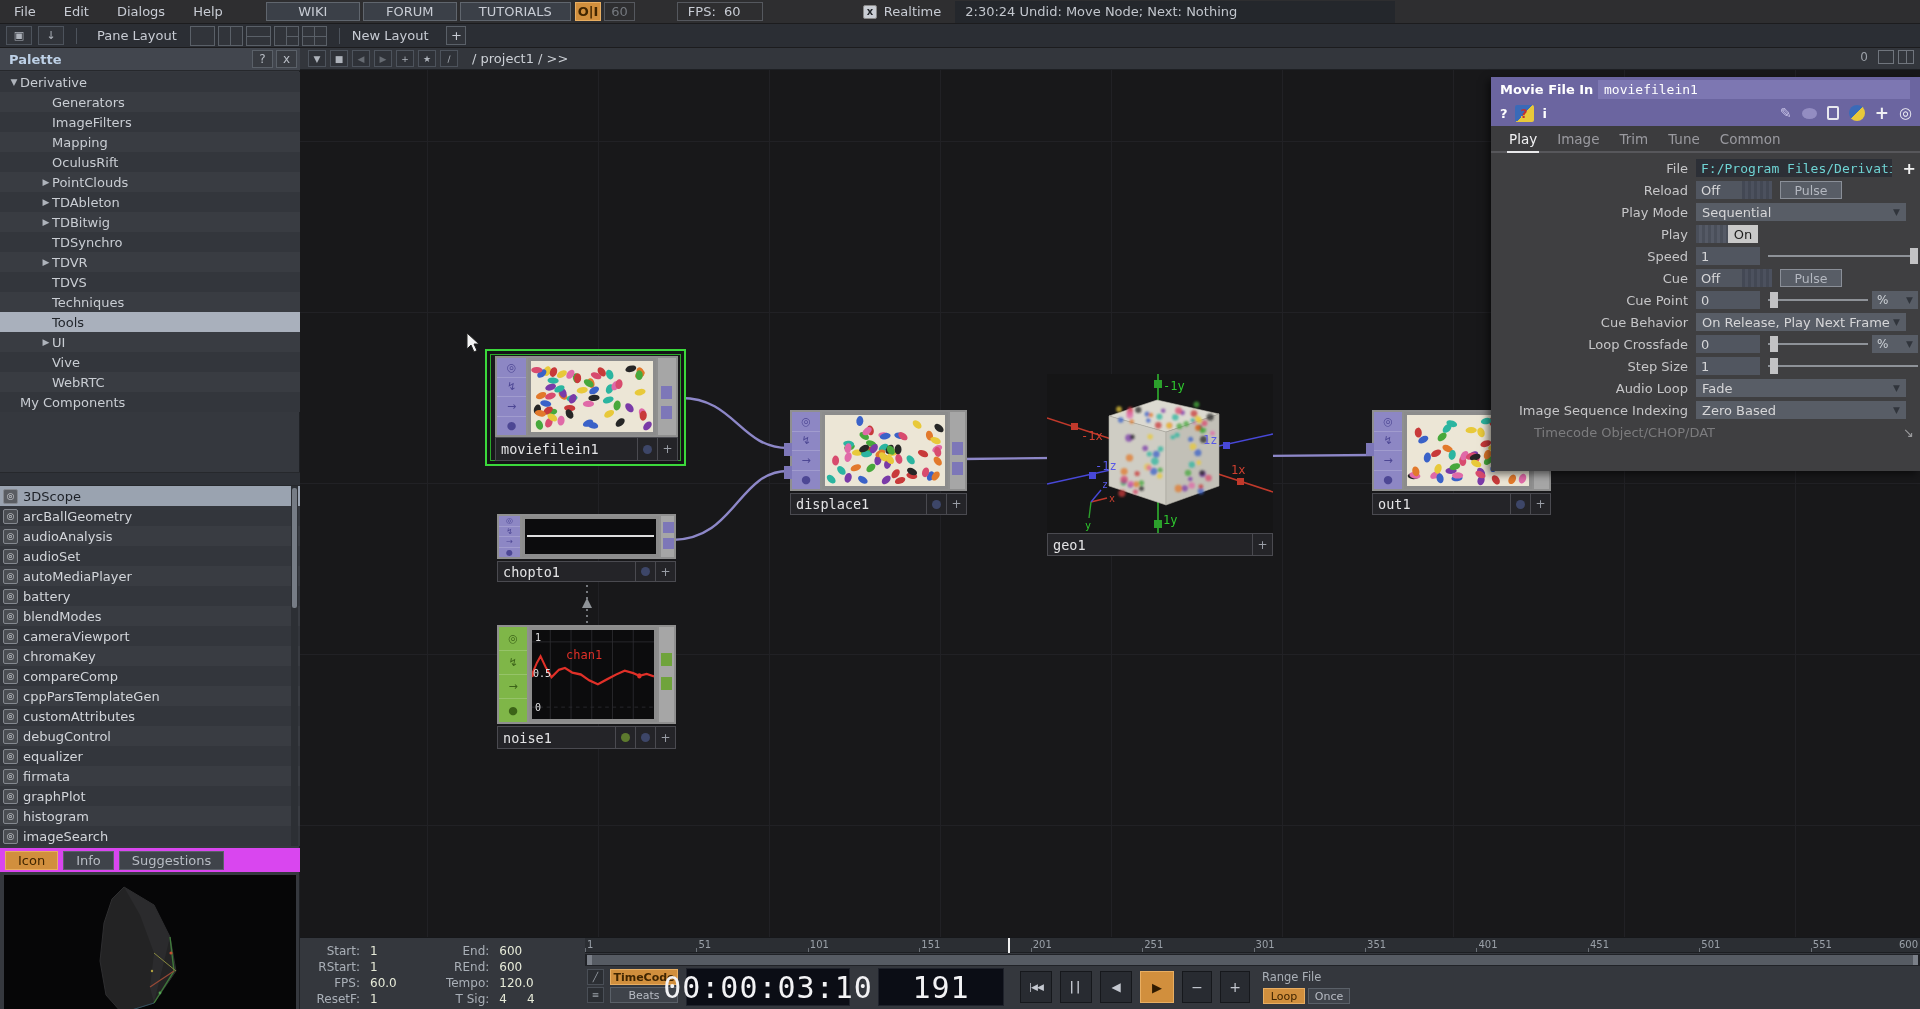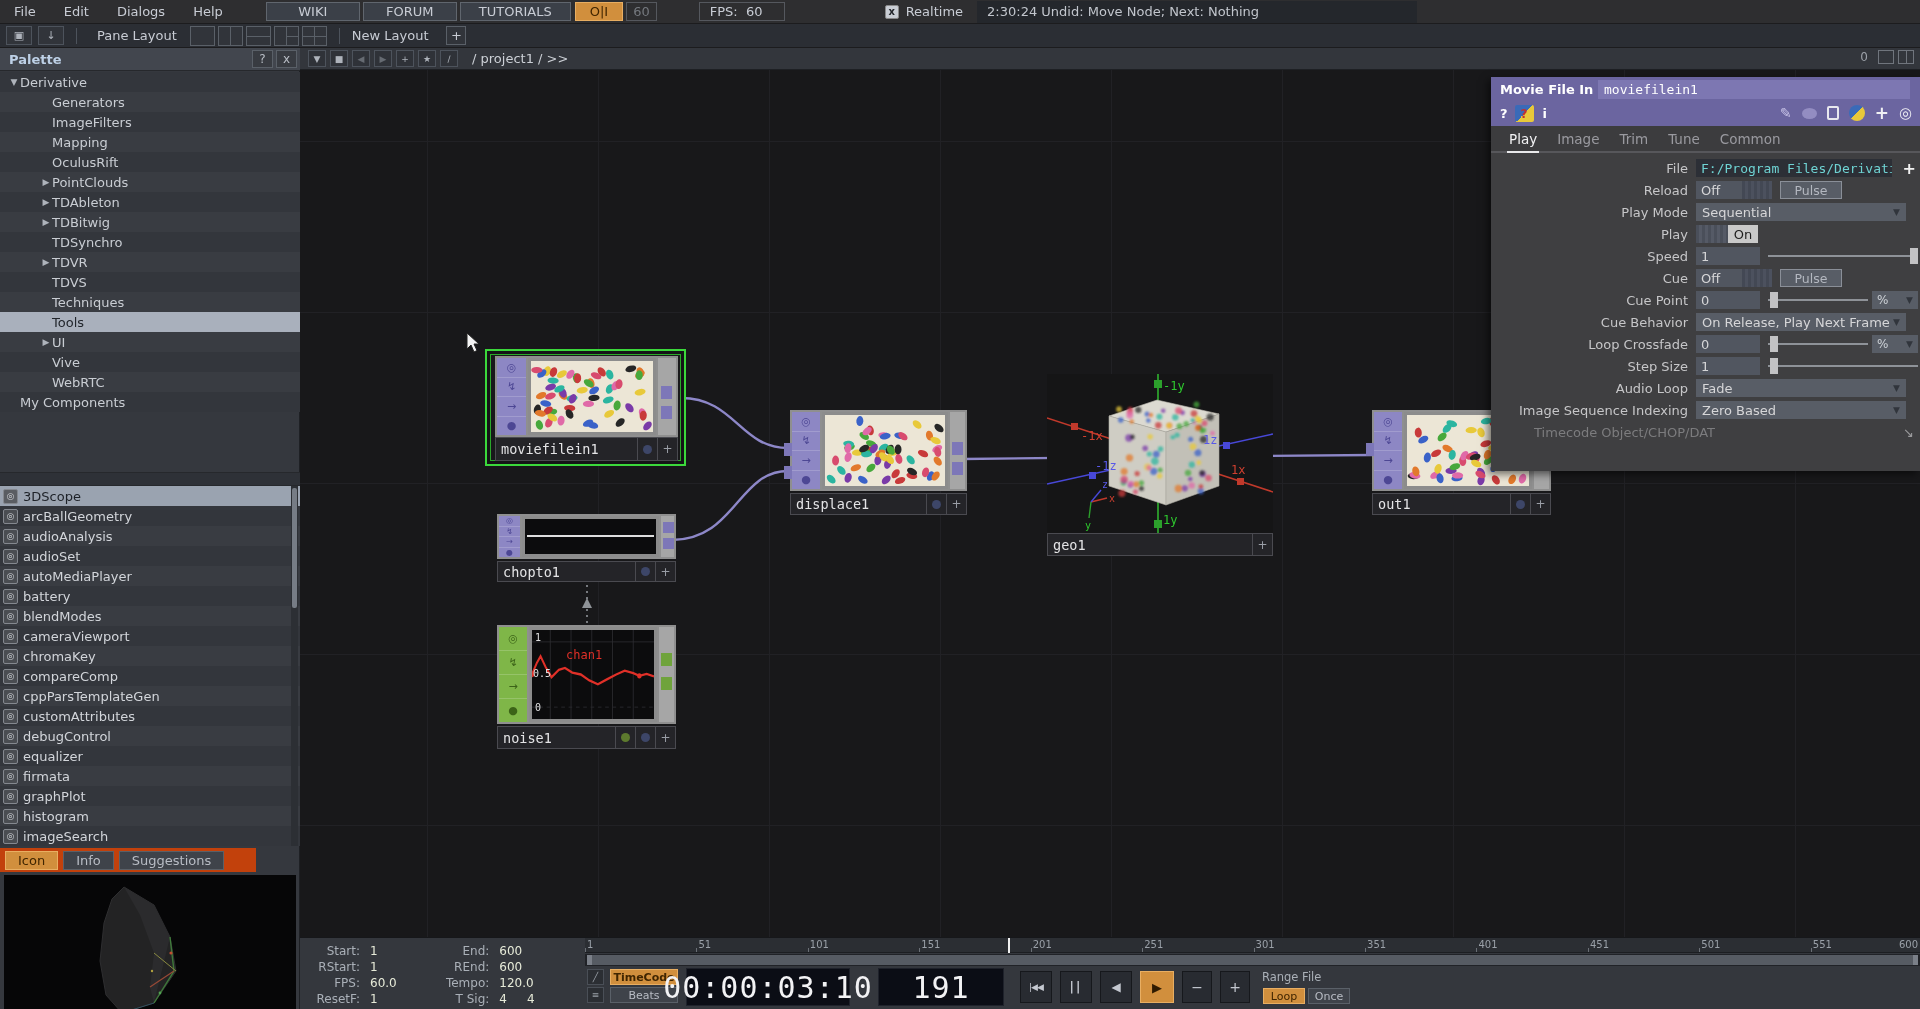--- a/index.html
+++ b/index.html
@@ -8,21 +8,21 @@
        font-family:"DejaVu Sans","Liberation Sans",sans-serif;font-size:13px;color:#c8ccd4;
        background:#2e3136;}
   .abs{position:absolute;}
   .mono{font-family:"DejaVu Sans Mono","Liberation Mono",monospace;}
 
   
   #menubar{left:0;top:0;width:1920px;height:24px;background:#2e2e30;border-bottom:1px solid #1c1c1e;display:flex;align-items:center;}
   .menu-item{padding:0 14px;color:#c8ccd4;}
   .link-btn{height:19px;min-width:94px;margin-left:3px;padding:0 18px;background:#3b4048;border:1px solid #60666e;
             display:flex;align-items:center;justify-content:center;color:#c8ccd4;}
-  .oi-btn{height:19px;margin-left:4px;padding:0 14px;background:#d18f3d;border:1px solid #e8ae62;color:#402500;font-weight:normal;display:flex;align-items:center;}
+  .oi-btn{height:19px;margin-left:4px;padding:0 2px;background:#d18f3d;border:1px solid #e8ae62;color:#402500;font-weight:bold;display:flex;align-items:center;}
   .oi-val{height:19px;margin-left:3px;padding:0 6px;border:1px solid #55585e;color:#74787e;display:flex;align-items:center;}
   .fps-box{height:19px;margin-left:42px;padding:0 10px;border:1px solid #55585e;display:flex;align-items:center;min-width:86px;}
   .rt-check{width:14px;height:14px;margin-left:100px;background:#c9cdd4;border:1px solid #888;border-radius:2px;color:#23262b;
             font-size:10px;font-weight:bold;display:flex;align-items:center;justify-content:center;}
   .rt-label{margin-left:7px;}
   .status-box{height:22px;margin-left:14px;padding:0 10px;background:#24272c;display:flex;align-items:center;min-width:440px;color:#c2c6cd;}
 
   
   #toolbar2{left:0;top:24px;width:1920px;height:24px;background:#2b2e34;border-bottom:1px solid #1c1c1e;display:flex;align-items:center;}
   .tb-btn{width:26px;height:19px;margin-left:6px;border:1px solid #4d535c;display:flex;align-items:center;justify-content:center;color:#aeb3bb;font-size:11px;background:#31343a;}
@@ -51,21 +51,21 @@
   #comp-list{left:0;top:438px;width:300px;}
   .comp-row{height:20px;display:flex;align-items:center;color:#d2d5da;}
   .comp-row:nth-child(odd){background:#393c42;}
   .comp-row:nth-child(even){background:#33363c;}
   .comp-row.selected{background:#9aa3b0;color:#1e2228;}
   .comp-icon{width:15px;height:15px;margin:0 5px 0 3px;border:1px solid #84888f;border-radius:2px;background:#4a4d52;
              color:#cfd2d7;font-size:9px;display:flex;align-items:center;justify-content:center;flex:0 0 15px;}
   .comp-row.selected .comp-icon{background:#5a5d62;}
   #pal-scroll{left:291px;top:438px;width:7px;height:360px;background:#2c2f34;}
   #pal-thumb{left:292px;top:440px;width:5px;height:120px;background:#767c85;border-radius:2px;}
-  #pal-tabs{left:0;top:800px;width:256px;height:24px;display:flex;align-items:center;background:#c2410c;}
+  #pal-tabs{left:0;top:800px;width:300px;height:24px;display:flex;align-items:center;background:#d946ef;}
   .pal-tab{height:19px;padding:0 12px;margin-left:5px;border:1px solid #5a6068;background:#3f434a;color:#b8bcc4;display:flex;align-items:center;}
   .pal-tab.active{background:#d18f3d;border-color:#e8ae62;color:#402500;}
   #pal-preview{left:4px;top:827px;width:292px;height:146px;background:#060607;}
 
   
   #netbar{left:300px;top:48px;width:1620px;height:22px;background:#33363c;border-bottom:1px solid #1e2024;display:flex;align-items:center;}
   .nb-btn{min-width:18px;height:17px;margin-left:4px;border:1px solid #4d535c;background:#2f3238;color:#aeb3bb;
           font-size:9px;display:flex;align-items:center;justify-content:center;padding:0 2px;}
   .nb-btn.dim{color:#666b72;}
   #net-path{margin-left:14px;color:#ccd0d6;}

